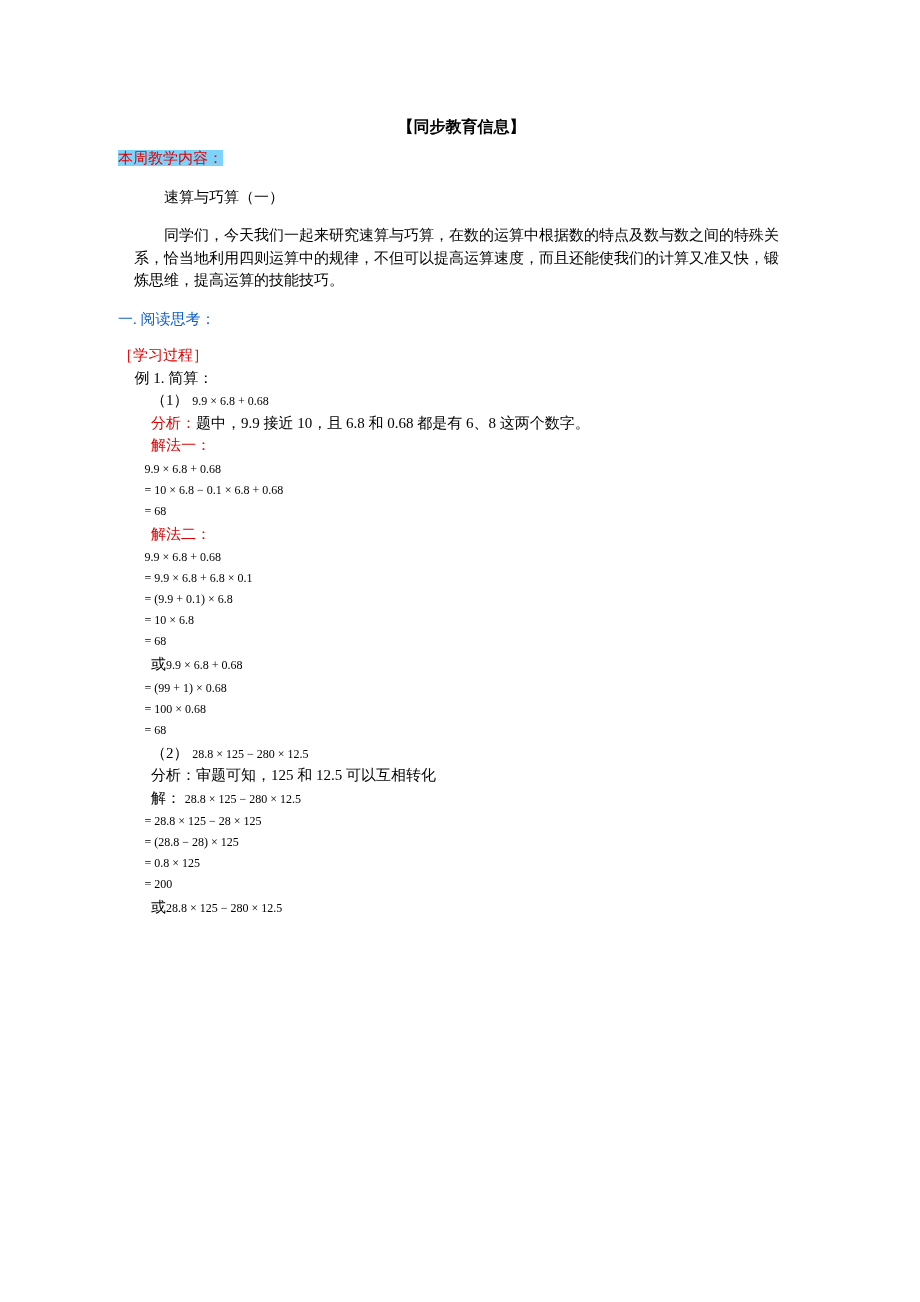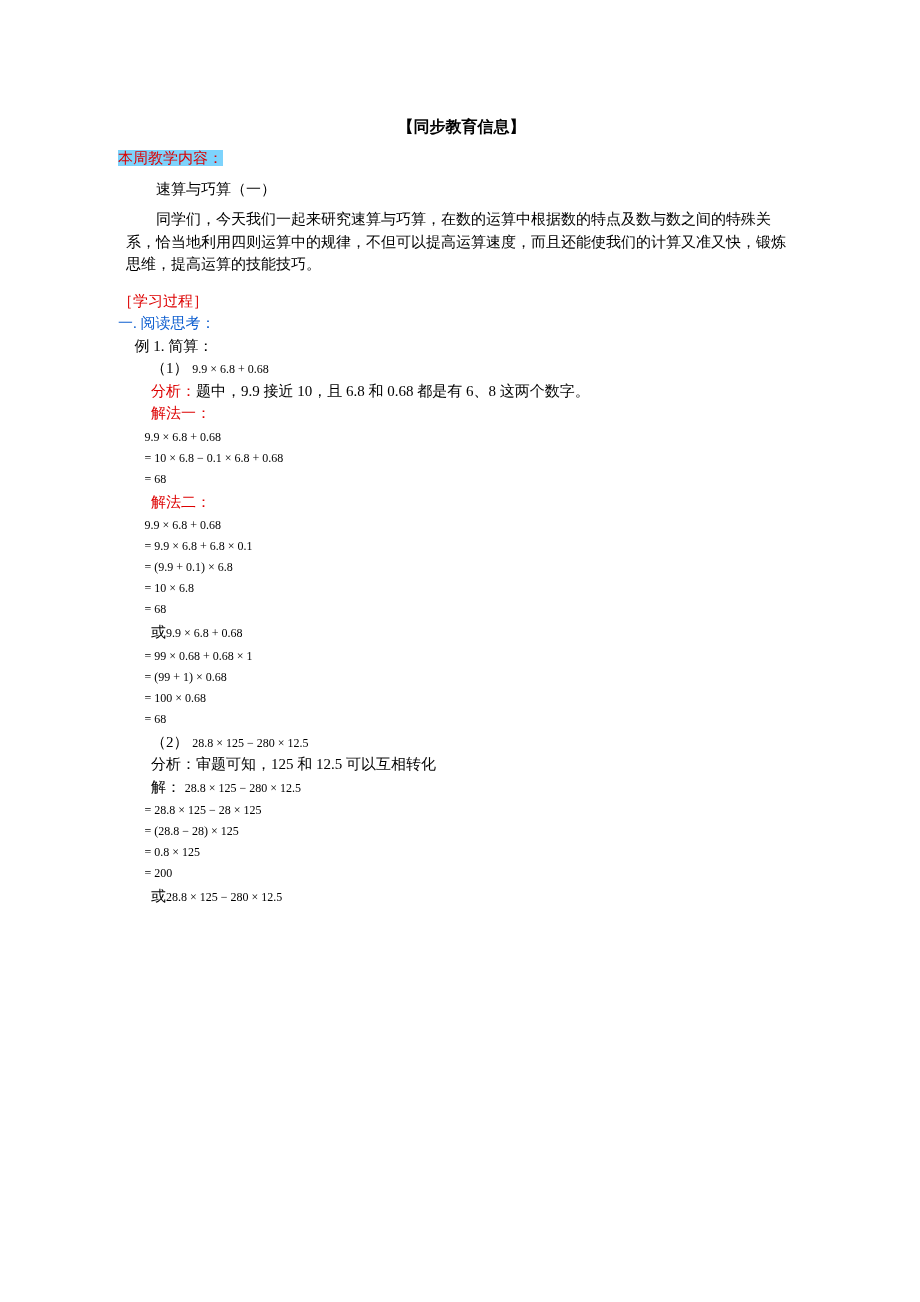--- a/index.html
+++ b/index.html
@@ -22,21 +22,21 @@
       margin-bottom: 8px;
     }
     .highlight-bg {
       background: #7dd3fc;
       color: #d00;
     }
     .red { color: #d00; }
     .blue { color: #1060d0; }
     .para {
       text-indent: 2em;
-      margin: 8px;
+      margin: 16px;
     }
     .no-indent { text-indent: 0; margin: 0; }
     .indent-1 { padding-left: 1.1em; }
     .indent-2 { padding-left: 2.2em; }
     .math {
       font-family: "Times New Roman", serif;
       font-size: 12px;
       margin: 3px 0;
     }
     .mt { margin-top: 14px; }
@@ -52,23 +52,23 @@
   <div class="title">【同步教育信息】</div>
 
   <p class="no-indent">
     <span class="highlight-bg">本周教学内容：</span>
   </p>
 
   <p class="para">速算与巧算（一）</p>
 
   <p class="para">同学们，今天我们一起来研究速算与巧算，在数的运算中根据数的特点及数与数之间的特殊关系，恰当地利用四则运算中的规律，不但可以提高运算速度，而且还能使我们的计算又准又快，锻炼思维，提高运算的技能技巧。</p>
 
+  <p class="no-indent blue section-head">一. 阅读思考：</p>
+
   <p class="no-indent mt red section-head">［学习过程］</p>
-
-  <p class="no-indent blue section-head">一. 阅读思考：</p>
 
   <p class="no-indent indent-1">例 1. 简算：</p>
 
   <p class="no-indent indent-2">
     <span>（1）</span>
     <span class="math">9.9 × 6.8 + 0.68</span>
   </p>
 
   <p class="no-indent indent-2">
     <span class="red">分析：</span><span>题中，9.9 接近 10，且 6.8 和 0.68 都是有 6、8 这两个数字。</span>
@@ -84,21 +84,20 @@
 
   <p class="no-indent indent-2 math">9.9 × 6.8 + 0.68</p>
   <p class="no-indent indent-2 math">= 9.9 × 6.8 + 6.8 × 0.1</p>
   <p class="no-indent indent-2 math">= (9.9 + 0.1) × 6.8</p>
   <p class="no-indent indent-2 math">= 10 × 6.8</p>
   <p class="no-indent indent-2 math">= 68</p>
 
   <p class="no-indent indent-2">
     <span>或</span><span class="math">9.9 × 6.8 + 0.68</span>
   </p>
-  <p class="no-indent indent-2 math">= 99 × 0.68 + 0.68 × 1</p>
   <p class="no-indent indent-2 math">= (99 + 1) × 0.68</p>
   <p class="no-indent indent-2 math">= 100 × 0.68</p>
   <p class="no-indent indent-2 math">= 68</p>
 
   <p class="no-indent indent-2">
     <span>（2）</span>
     <span class="math">28.8 × 125 − 280 × 12.5</span>
   </p>
 
   <p class="no-indent indent-2">分析：审题可知，125 和 12.5 可以互相转化</p>

